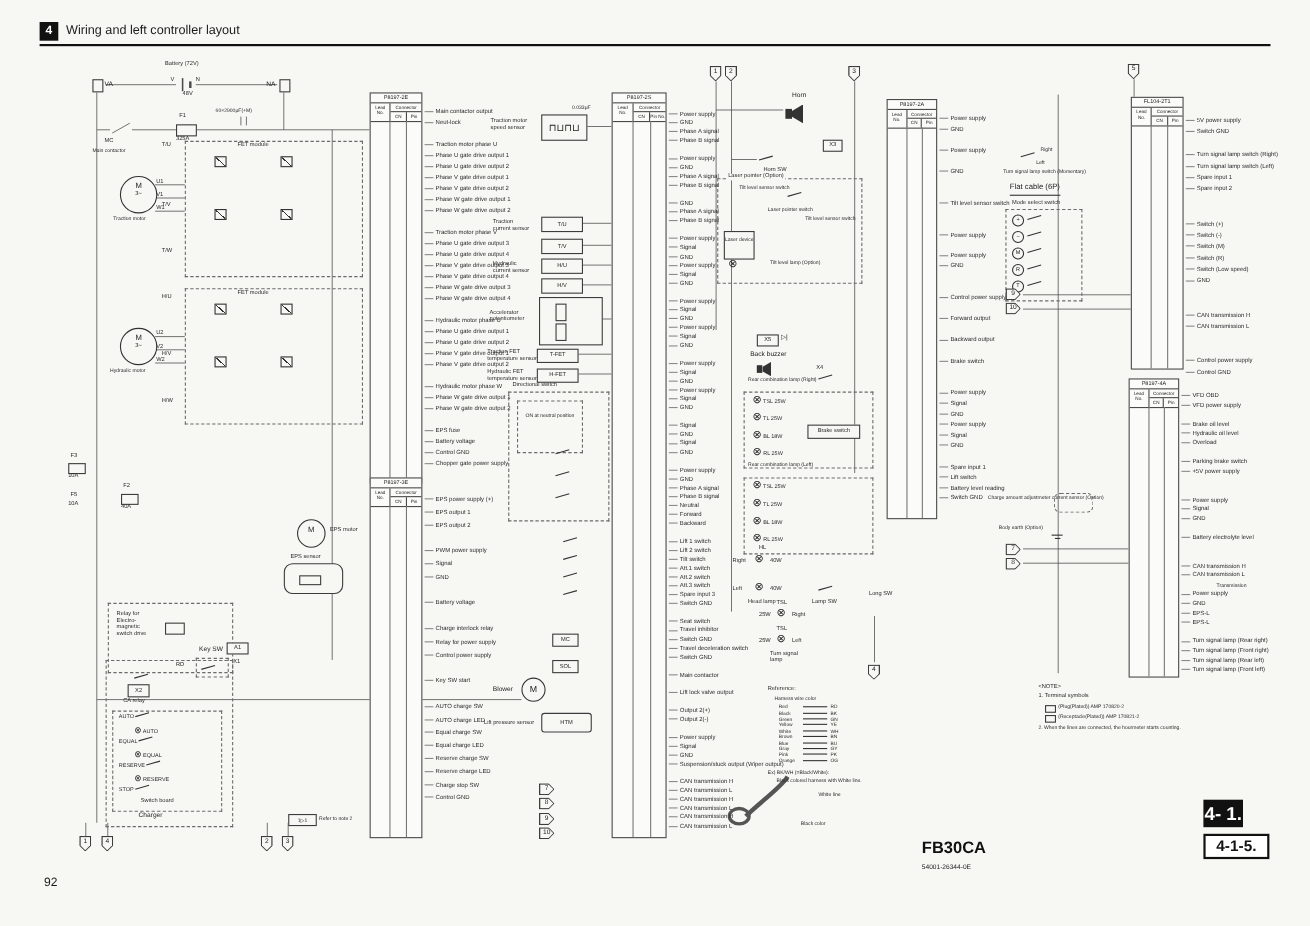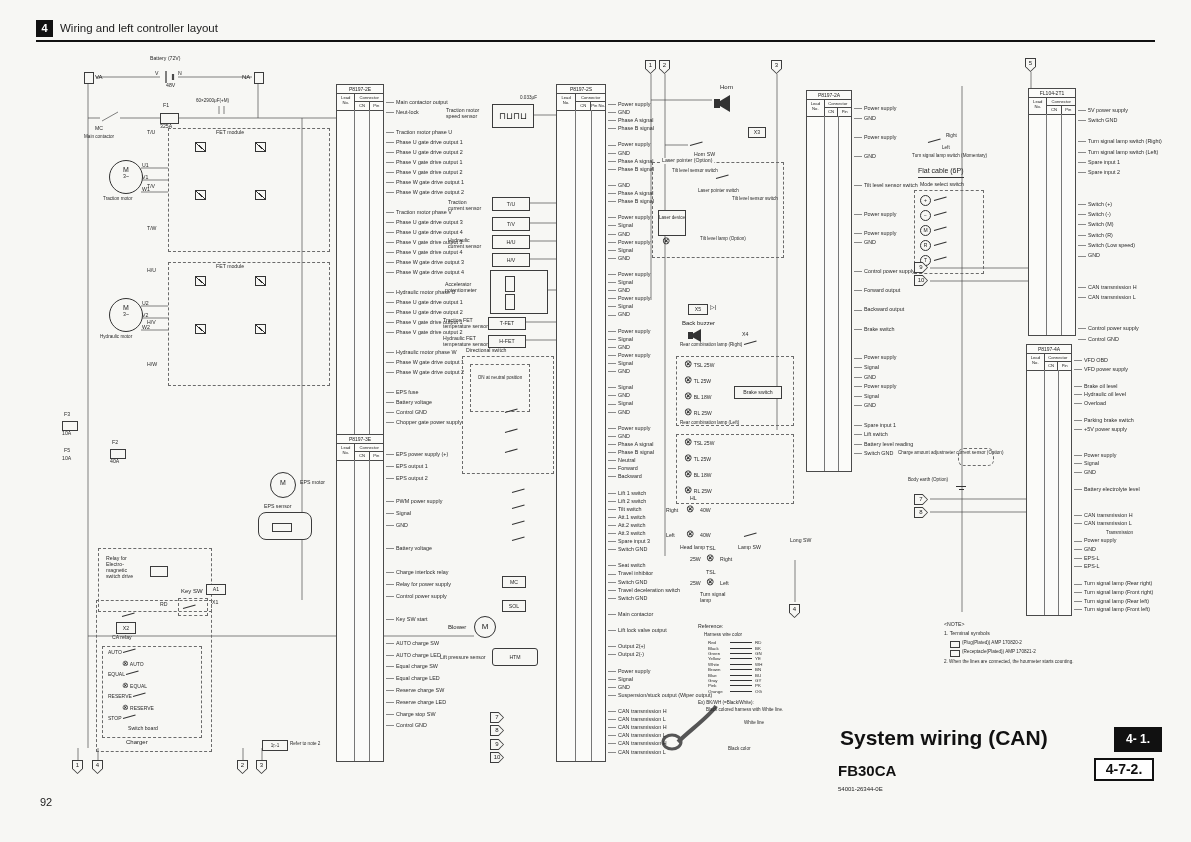--- a/index.html
+++ b/index.html
@@ -828,20 +828,19 @@
   <div class="pinr" style="left:914px;top:275px;">
       <i>10</i>
     </div>
   <div class="pinr" style="left:914px;top:494px;">
       <i>7</i>
     </div>
   <div class="pinr" style="left:914px;top:507px;">
       <i>8</i>
     </div>
 
-  <div class="abs nw" style="left:840px;top:726px;font-size:21px;font-weight:bold;color:#111;">System wiring (CAN)</div>
-  <div class="abs badge-dark" style="left:1094px;top:727px;width:48px;height:25px;font-size:12px;line-height:25px;margin-left:20px;">4- 1.</div>
+  <div class="abs badge-dark" style="left:1094px;top:727px;width:36px;height:25px;font-size:17px;line-height:25px;">4- 1.</div>
   <div class="abs nw" style="left:838px;top:762px;font-size:15px;font-weight:bold;color:#111;">FB30CA</div>
-  <div class="abs badge-light" style="left:1094px;top:758px;width:56px;height:19px;font-size:14px;line-height:19px;">4-7-2.</div>
+  <div class="abs badge-light" style="left:1094px;top:758px;width:56px;height:19px;font-size:14px;line-height:19px;">4-1-5.</div>
   <div class="abs t6 nw" style="left:838px;top:786px;">54001-26344-0E</div>
 
   <div class="abs" style="left:40px;top:796px;font-size:11px;">92</div>
 </div>
 
 </body></html>

